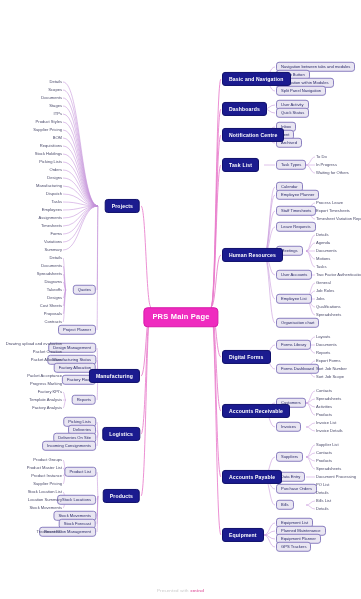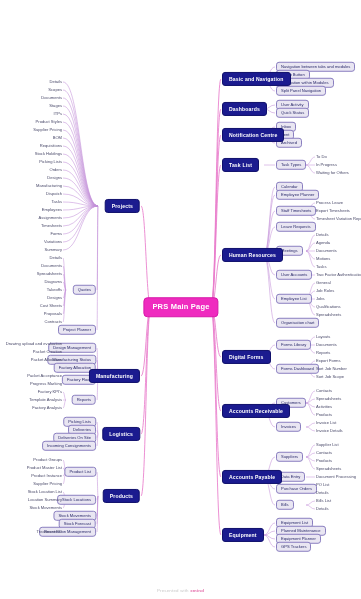--- a/index.html
+++ b/index.html
@@ -34,21 +34,21 @@
     border-radius:3px;padding:2.2px 4px;font-size:4.1px;
   }
   
   .n-leaf{
     color:#4a4a6a;font-size:4.1px;background:transparent;border:0;padding:0;
   }
   .right{text-align:left;}
   .left{text-align:right;}
   .left.n-sub,.left.n-main{transform:translate(-100%,-50%);}
   .left.n-leaf{transform:translate(-100%,-50%);}
-  .root-pos{transform:translate(-50%,-50%);}
+  .root-pos{transform:translate(-50%,-50%);margin-top:10px;}
 
   #footer{
     position:absolute;left:0;right:0;bottom:6px;text-align:center;
     font-size:4.4px;color:#c9c9c9;letter-spacing:.2px;
   }
   #footer b{color:#e36aa8;font-weight:bold;}
 </style>
 </head>
 <body>
 

